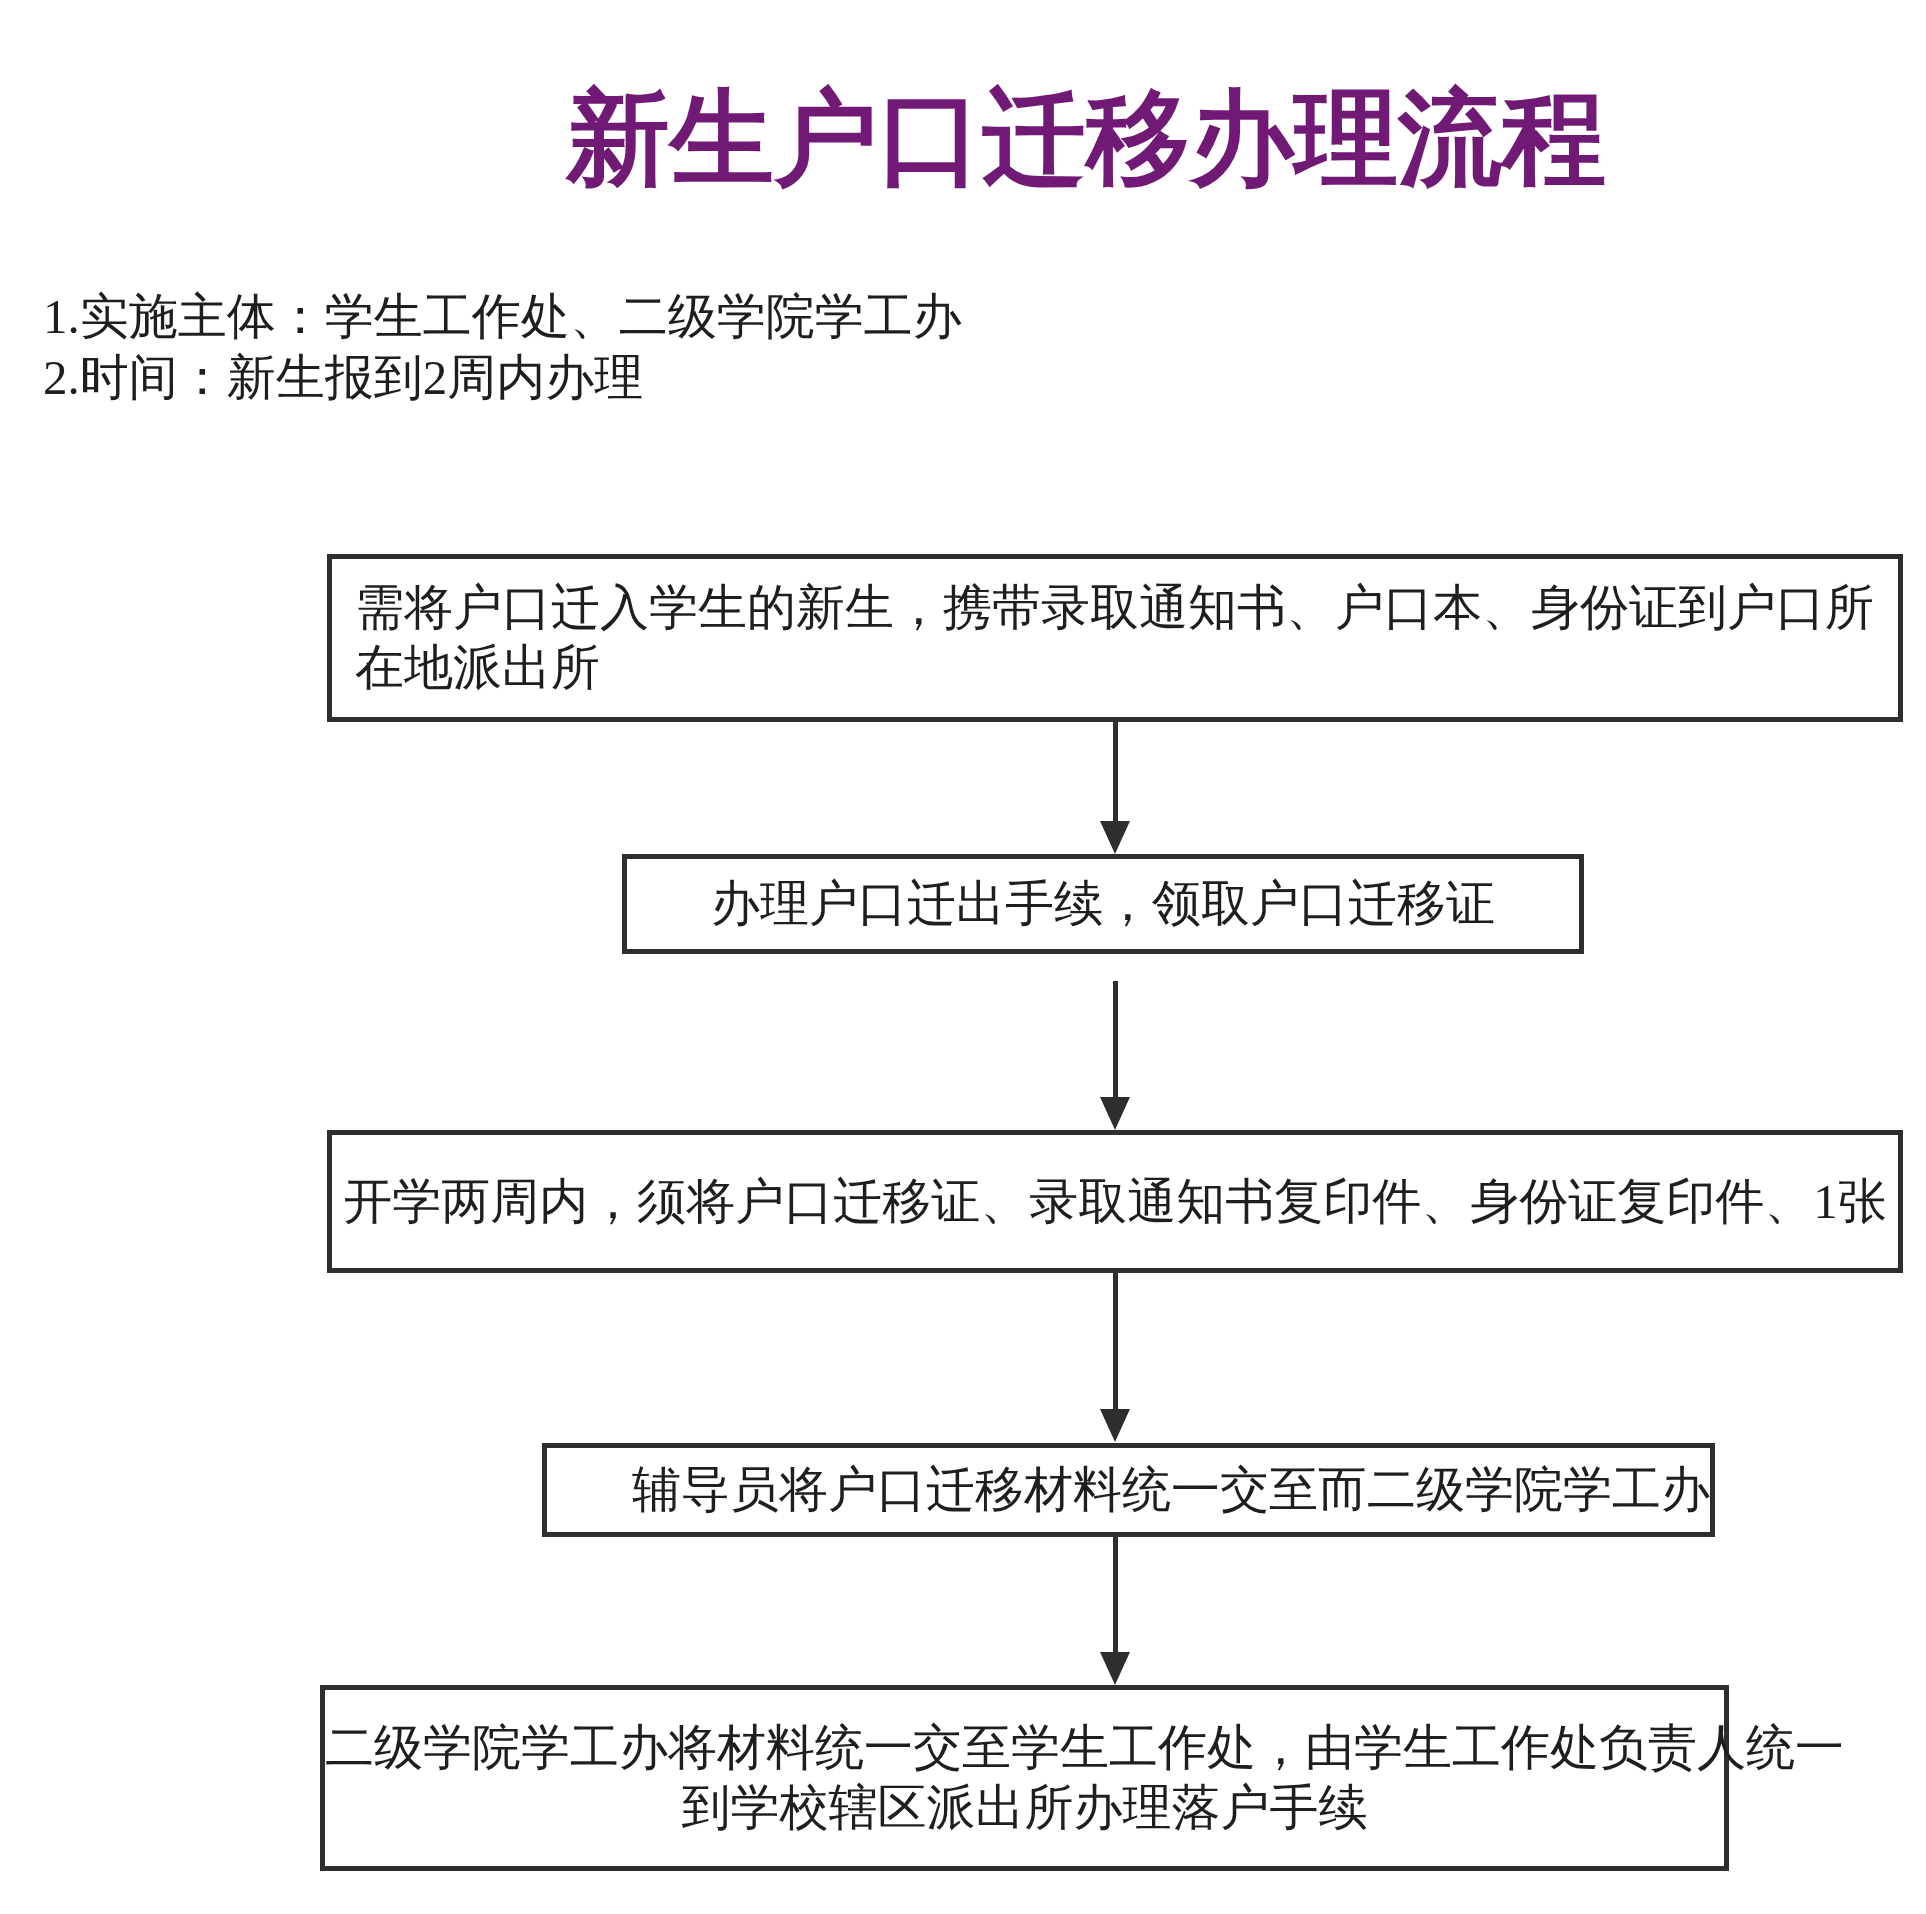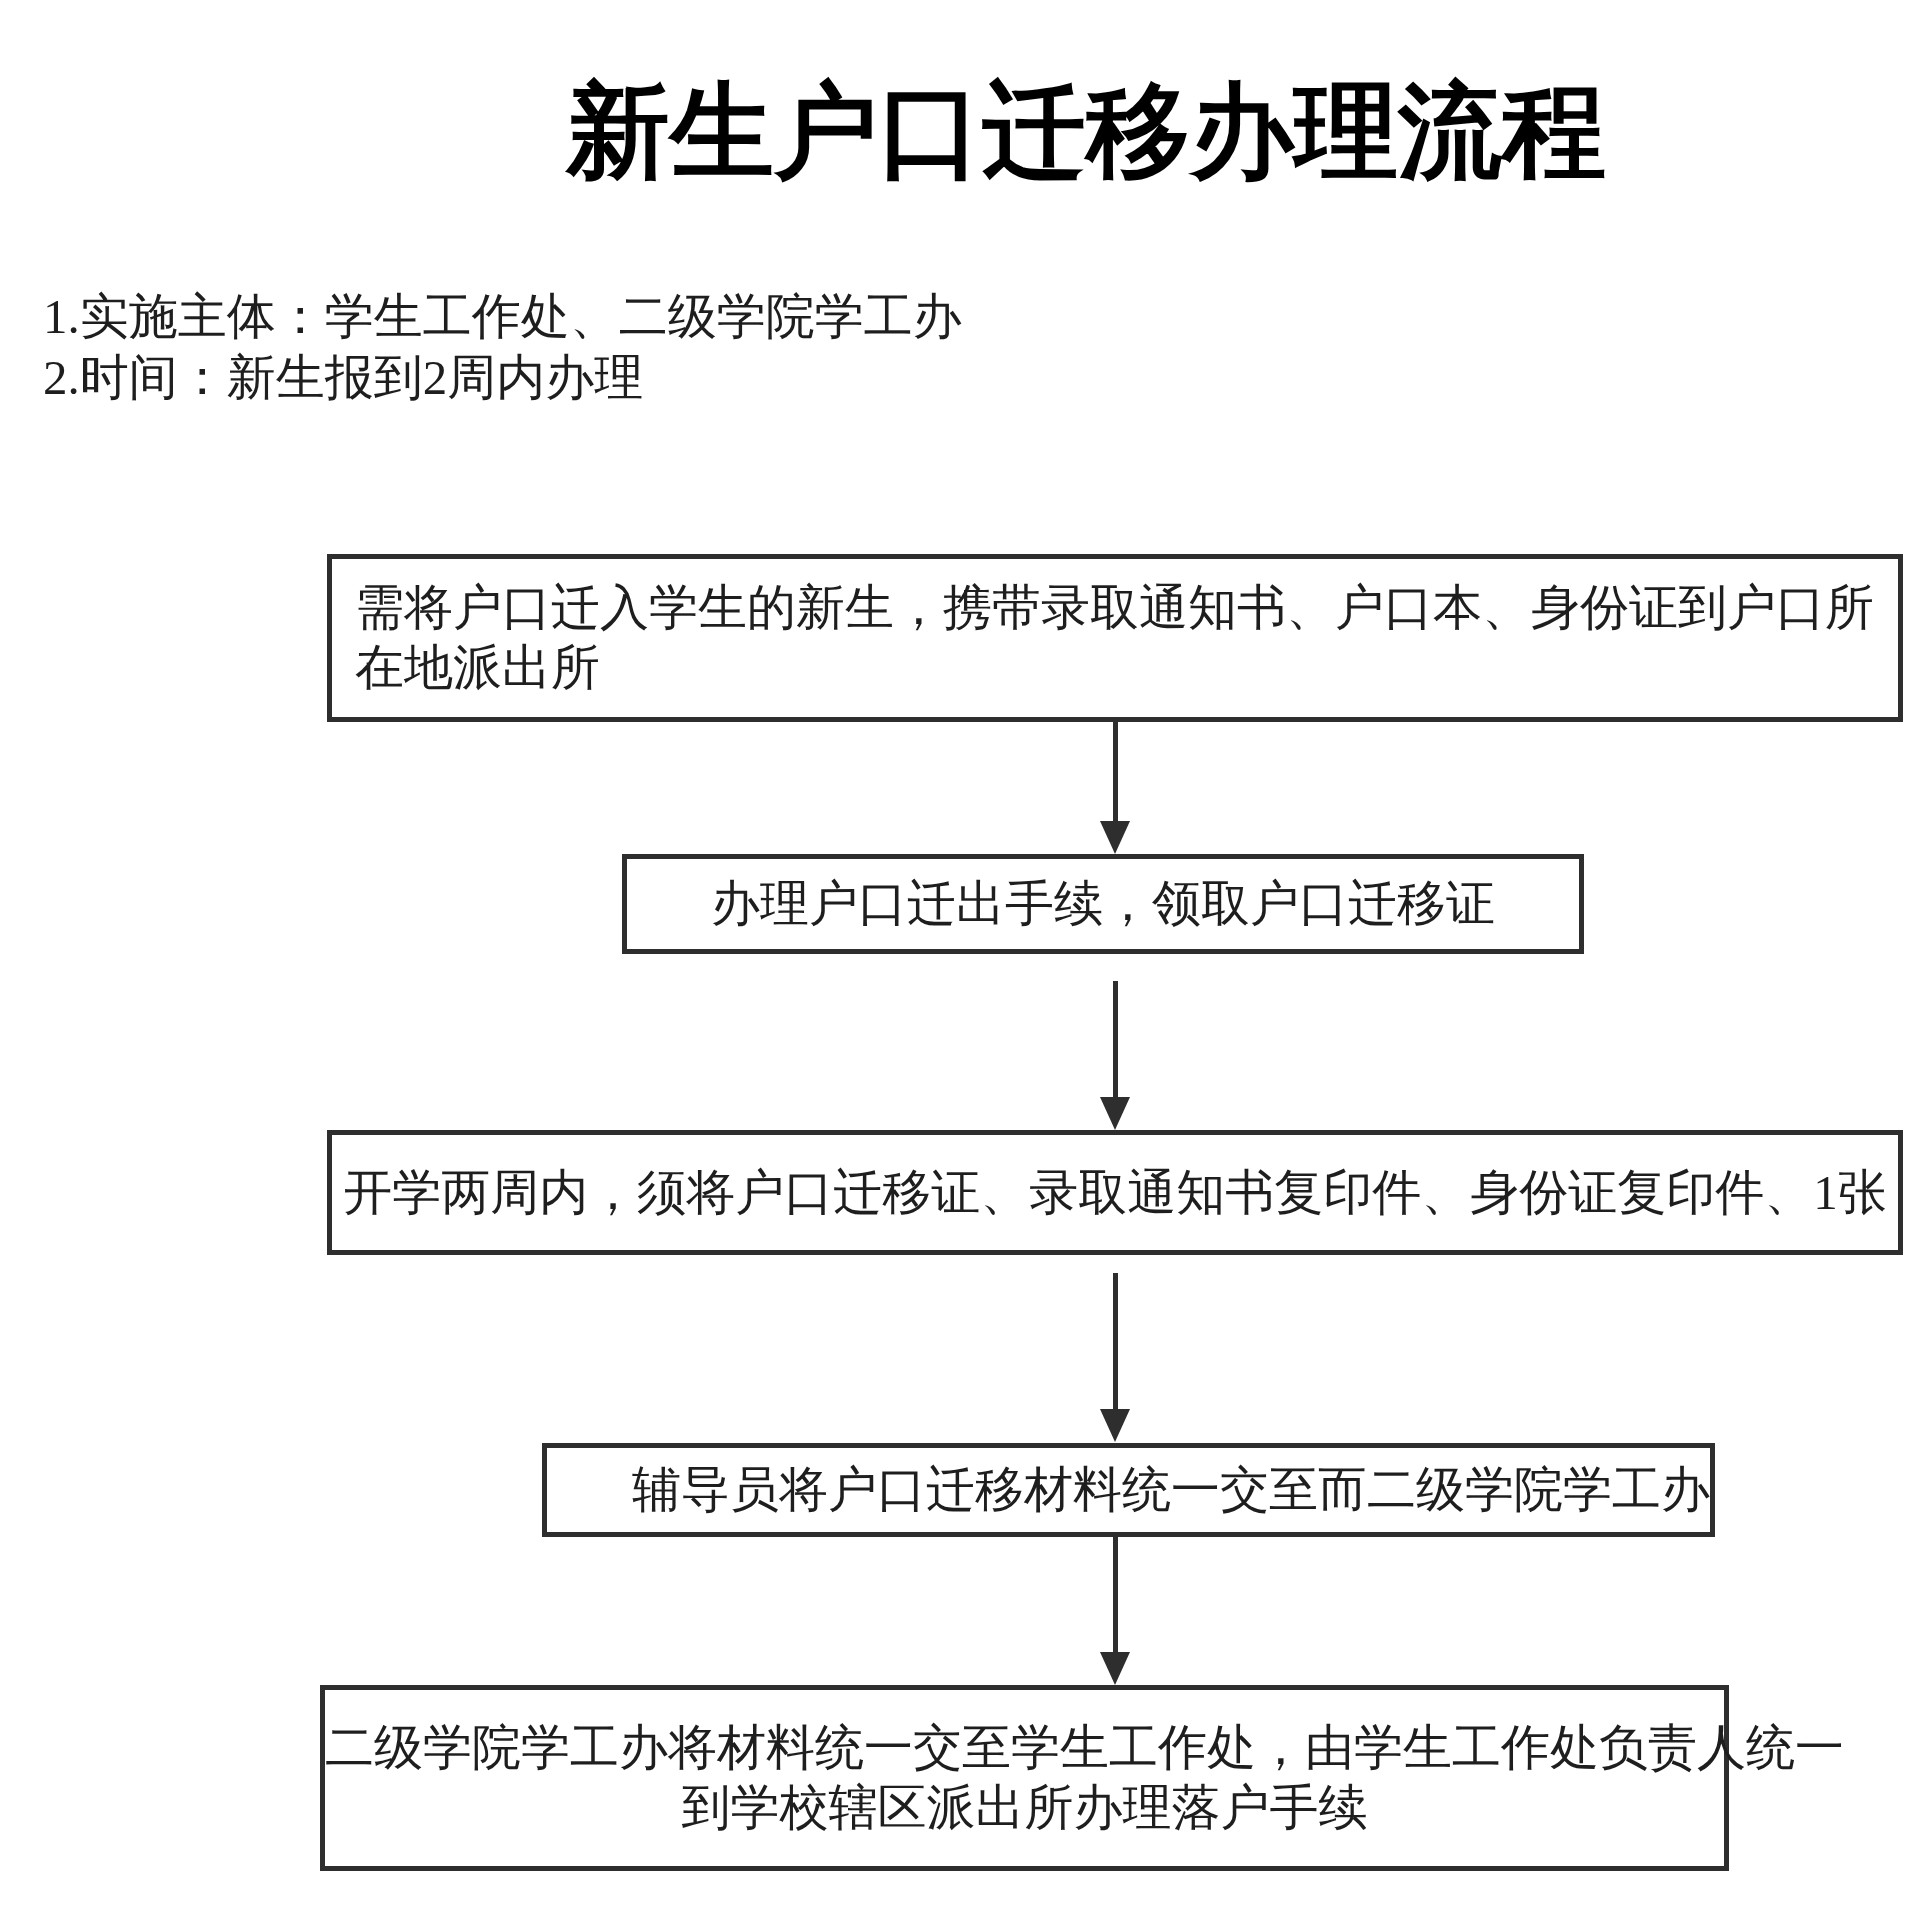--- a/index.html
+++ b/index.html
@@ -12,24 +12,23 @@
     font-family: "Liberation Serif", "DejaVu Serif", serif;
     overflow: hidden;
   }
   .page-title {
     position: absolute;
     top: 77px;
     left: 1086px;
     transform: translateX(-50%);
     font-size: 104px;
     font-weight: bold;
-    color: #000000;
+    color: #701a75;
     white-space: nowrap;
     line-height: 1.2;
-    font-family: Liberation Mono, monospace;
   }
   .notes {
     position: absolute;
     left: 43px;
     top: 286px;
     font-size: 49px;
     line-height: 61px;
   }
   .note-line { white-space: nowrap; }
   .flow-box {
@@ -41,21 +40,21 @@
     line-height: 60px;
     display: flex;
     flex-direction: column;
     justify-content: center;
   }
   .flow-box .box-line { white-space: nowrap; }
   .box-center { text-align: center; }
   .box-left { text-align: left; padding-left: 23px; padding-right: 23px; }
   .box-1 { left: 327px;  top: 554px; width: 1576px; height: 168px; }
   .box-2 { left: 622px; top: 854px; width: 962px; height: 100px; }
-  .box-3 { left: 327px;  top: 1130px; width: 1576px; height: 125px; gap: 46px; }
+  .box-3 { left: 327px;  top: 1130px; width: 1576px; height: 143px; gap: 46px; }
   .box-4 { left: 542px; top: 1443px; width: 1173px; height: 94px; align-items: flex-end; }
   .box-5 { left: 320px;  top: 1685px; width: 1409px; height: 186px; }
   .arrow {
     position: absolute;
     left: 1100px;
     width: 31px;
   }
   .arrow-1 { top: 722px; height: 132px; }
   .arrow-2 { top: 981px; height: 149px; }
   .arrow-3 { top: 1273px; height: 169px; }

